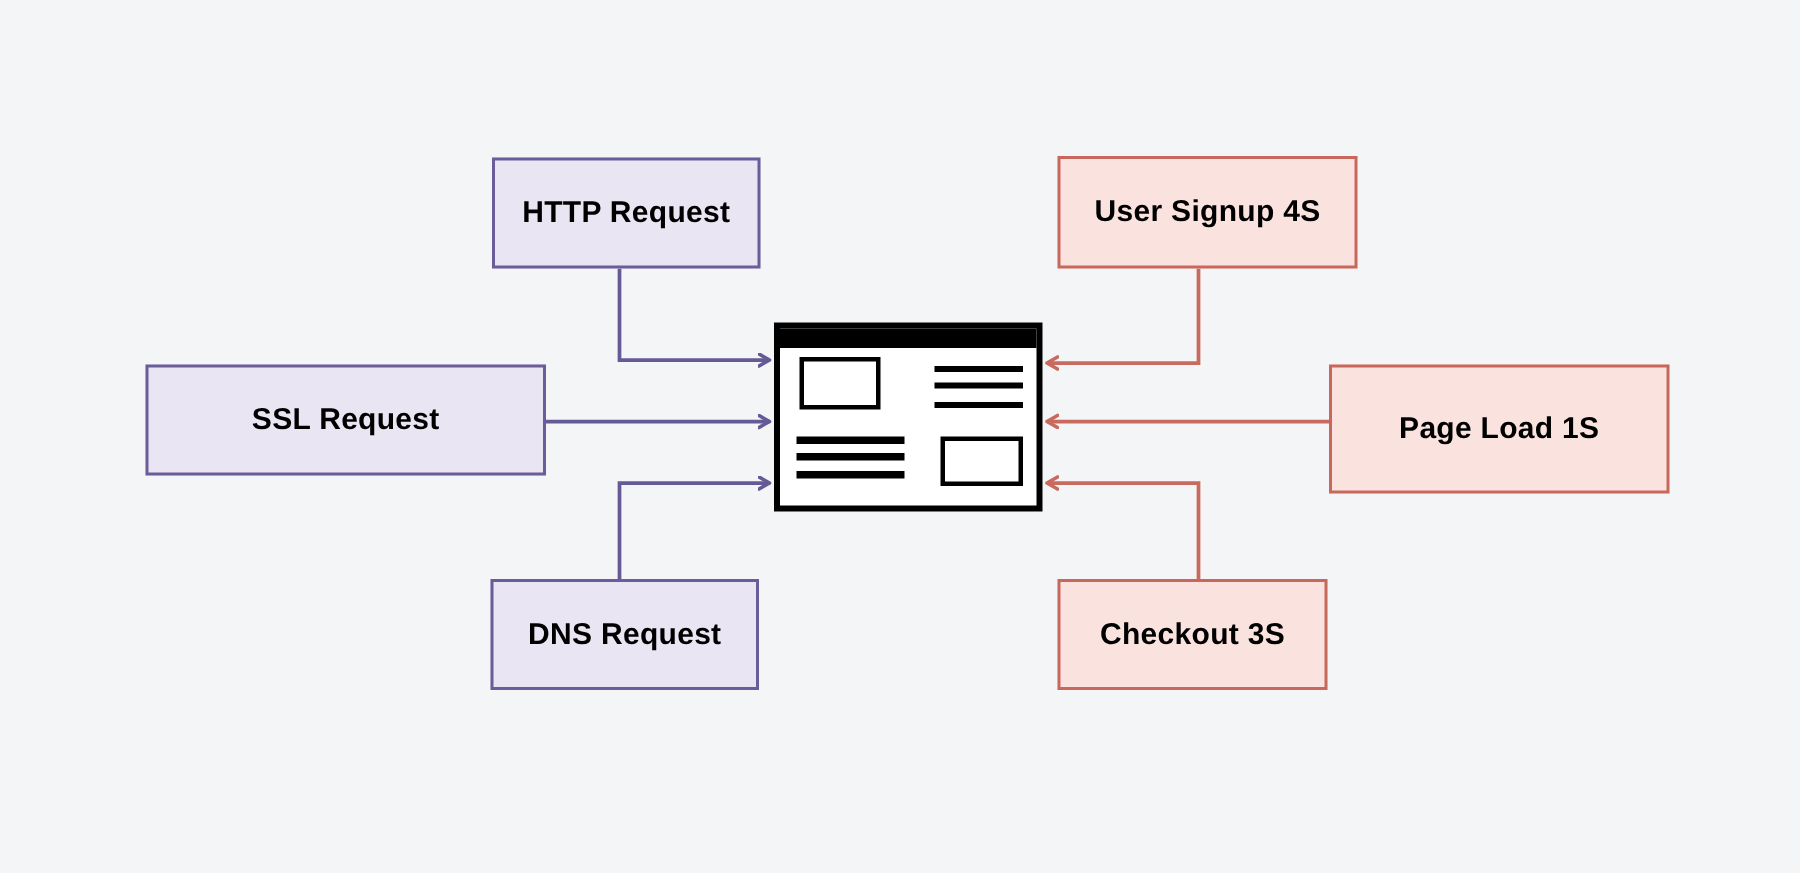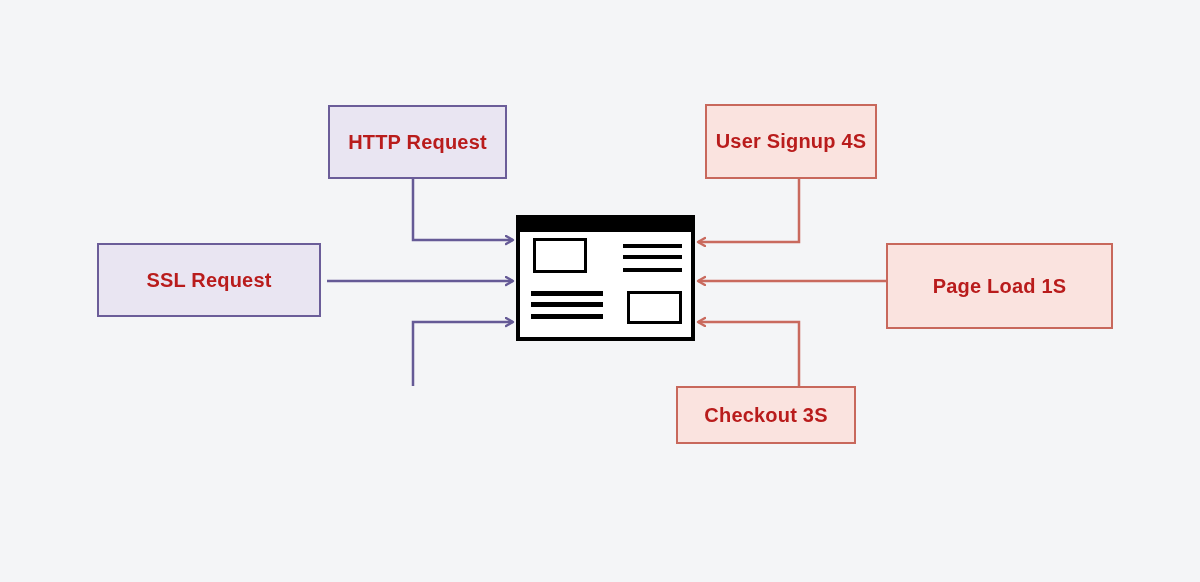--- a/index.html
+++ b/index.html
@@ -28,37 +28,37 @@
     position: absolute;
     box-sizing: border-box;
     display: flex;
     flex-direction: column;
     align-items: center;
     justify-content: center;
     text-align: center;
     font-weight: 700;
     font-size: 20px;
     line-height: 25px;
-    color: #b91c1c;
+    color: #000000;
     letter-spacing: 0.2px;
   }
   .node.purple {
     background: #E9E5F2;
     border: 2px solid #6B5D99;
   }
   .node.red {
     background: #FAE3DF;
     border: 2px solid #C8685C;
   }
   #box-http     { left: 328px; top: 105px; width: 179px; height: 74px; }
-  #box-ssl      { left: 97px;  top: 243px; width: 224px; height: 74px; }
+  #box-ssl      { left: 97px;  top: 243px; width: 267px; height: 74px; }
   #box-dns      { left: 327px; top: 386px; width: 179px; height: 74px; }
-  #box-signup   { left: 705px; top: 104px; width: 172px; height: 75px; }
+  #box-signup   { left: 705px; top: 104px; width: 200px; height: 75px; }
   #box-pageload { left: 886px; top: 243px; width: 227px; height: 86px; }
-  #box-checkout { left: 676px; top: 386px; width: 180px; height: 58px; }
+  #box-checkout { left: 705px; top: 386px; width: 180px; height: 74px; }
 
   
   .browser {
     position: absolute;
     left: 516px;
     top: 215px;
     width: 179px;
     height: 126px;
     box-sizing: border-box;
     background: #FFFFFF;
@@ -119,20 +119,23 @@
   </svg>
 
   <div class="node purple" id="box-http">
     <span>HTTP Request</span>
   </div>
 
   <div class="node purple" id="box-ssl">
     <span>SSL Request</span>
   </div>
 
+  <div class="node purple" id="box-dns">
+    <span>DNS Request</span>
+  </div>
 
   <div class="node red" id="box-signup">
     <span>User Signup 4S</span>
   </div>
 
   <div class="node red" id="box-pageload">
     <span>Page Load 1S</span>
   </div>
 
   <div class="node red" id="box-checkout">

